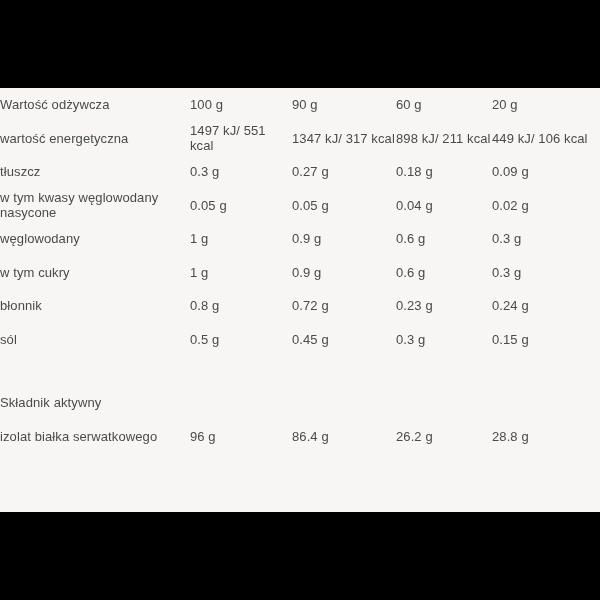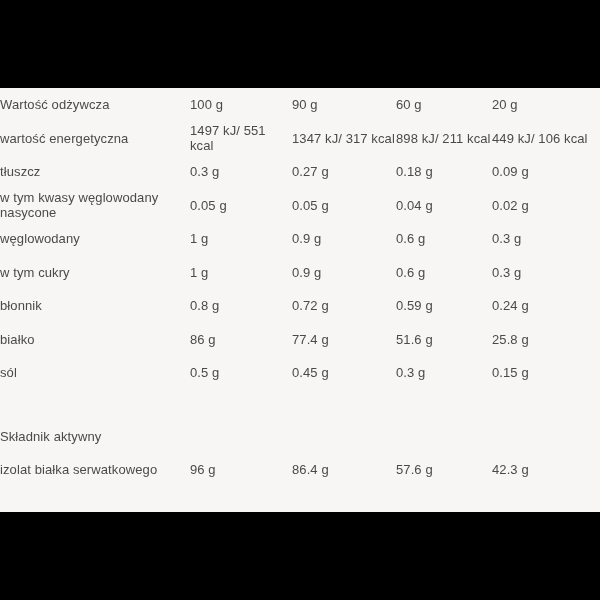--- a/index.html
+++ b/index.html
@@ -93,29 +93,22 @@
           <td class="c0">w tym cukry</td>
           <td class="c1">1 g</td>
           <td class="c2">0.9 g</td>
           <td class="c3">0.6 g</td>
           <td class="c4">0.3 g</td>
         </tr>
         <tr>
           <td class="c0">błonnik</td>
           <td class="c1">0.8 g</td>
           <td class="c2">0.72 g</td>
-          <td class="c3">0.59 g</td>
+          <td class="c3">0.23 g</td>
           <td class="c4">0.24 g</td>
-        </tr>
-        <tr>
-          <td class="c0">białko</td>
-          <td class="c1">86 g</td>
-          <td class="c2">77.4 g</td>
-          <td class="c3">51.6 g</td>
-          <td class="c4">25.8 g</td>
         </tr>
         <tr>
           <td class="c0">sól</td>
           <td class="c1">0.5 g</td>
           <td class="c2">0.45 g</td>
           <td class="c3">0.3 g</td>
           <td class="c4">0.15 g</td>
         </tr>
         <tr class="spacer">
           <td class="c0"></td>
@@ -128,19 +121,19 @@
           <td class="c0">Składnik aktywny</td>
           <td class="c1"></td>
           <td class="c2"></td>
           <td class="c3"></td>
           <td class="c4"></td>
         </tr>
         <tr>
           <td class="c0">izolat białka serwatkowego</td>
           <td class="c1">96 g</td>
           <td class="c2">86.4 g</td>
-          <td class="c3">57.6 g</td>
-          <td class="c4">42.3 g</td>
+          <td class="c3">26.2 g</td>
+          <td class="c4">28.8 g</td>
         </tr>
       </tbody>
     </table>
   </div>
 </div>
 
 </body></html>

